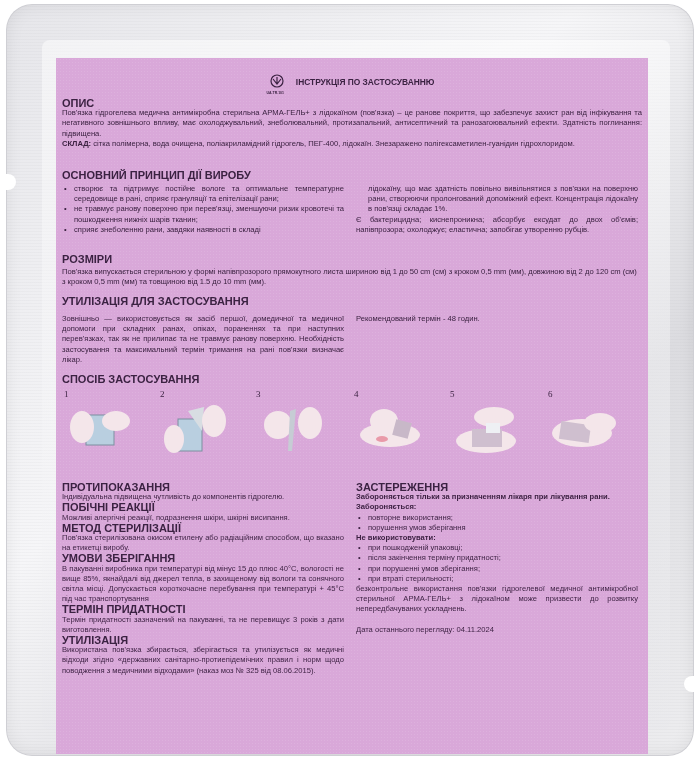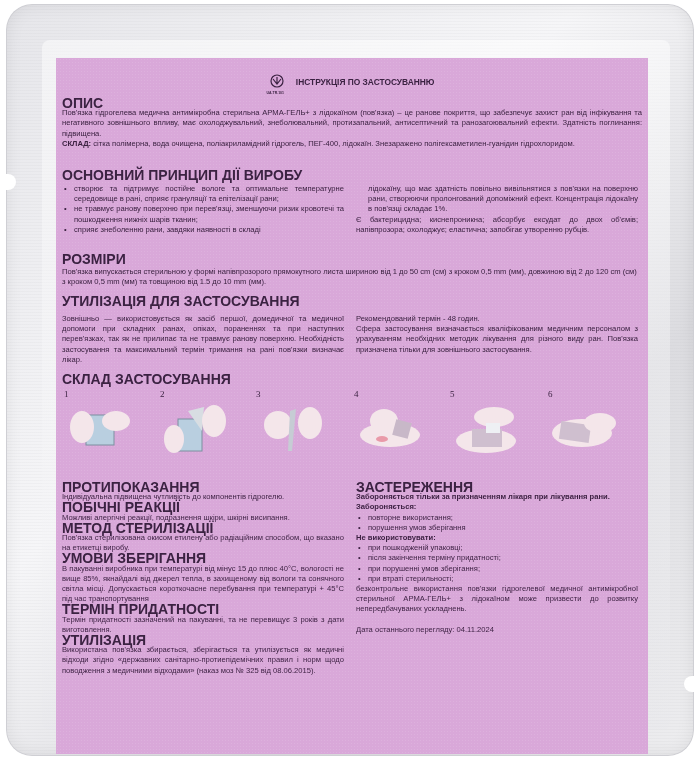--- a/index.html
+++ b/index.html
@@ -13,21 +13,21 @@
   .notch-r{position:absolute;right:0;top:672px;width:10px;height:16px;background:#fff;border-radius:8px 0 0 8px;}
   .inner-sheen{position:absolute;left:36px;top:36px;width:628px;height:690px;border-radius:8px;
     background:linear-gradient(180deg,rgba(255,255,255,0.5),rgba(230,230,235,0.2));}
   .label{position:absolute;left:56px;top:58px;width:592px;height:696px;background:#d9a8d9;
     background-image:radial-gradient(rgba(255,255,255,0.10) 1px, transparent 1px);
     background-size:3px 3px;color:#3a2140;font-size:7.6px;line-height:10.2px;}
   .title-row{position:absolute;left:0;top:16px;width:592px;text-align:center;font-weight:bold;font-size:8.4px;color:#3b2242;}
   .title-row .logo{display:inline-block;vertical-align:middle;width:16px;height:18px;margin-right:8px;position:relative;}
   .title-row .logo svg{width:16px;height:14px;display:block;}
   .title-row .logo small{position:absolute;left:-3px;top:14px;font-size:3.5px;font-weight:bold;color:#3b2242;white-space:nowrap;}
-  .h{font-weight:bold;font-size:14px;color:#3b2242;text-transform:none;}
+  .h{font-weight:bold;font-size:11px;color:#3b2242;text-transform:none;}
   .sec{position:absolute;left:6px;width:580px;}
   .just{text-align:justify;}
   .col{position:absolute;width:282px;}
   ul{margin:0;padding:0;list-style:none;}
   li{position:relative;padding-left:12px;}
   li:before{content:"•";position:absolute;left:2px;top:0;}
   .b{font-weight:bold;}
   .steps{position:absolute;left:6px;top:331px;width:580px;height:72px;}
   .step{position:absolute;top:0;width:80px;height:72px;}
   .step .num{position:absolute;left:2px;top:0;font-family:"Liberation Serif",serif;font-size:9px;color:#3b2242;}
@@ -80,25 +80,24 @@
     <div class="h">РОЗМІРИ</div>
     <div style="margin-top:3px;">Пов'язка випускається стерильною у формі напівпрозорого прямокутного листа шириною від 1 до 50 cm (см) з кроком 0,5 mm (мм), довжиною від 2 до 120 cm (см)  з кроком 0,5 mm (мм) та товщиною від 1.5 до 10 mm (мм).</div>
   </div>
 
   <div class="sec" style="top:238px;">
     <div class="h">УТИЛІЗАЦІЯ ДЛЯ ЗАСТОСУВАННЯ</div>
   </div>
   <div class="col just" style="left:6px;top:256px;">Зовнішньо — використовується як засіб першої, домедичної та медичної допомоги при складних ранах, опіках, пораненнях та при наступних перев'язках, так як не прилипає та не травмує ранову поверхню. Необхідність застосування та максимальний термін тримання на рані пов'язки визначає лікар.</div>
   <div class="col just" style="left:300px;top:256px;">
     <div>Рекомендований термін -  48 годин.</div>
-    <div>Сфера застосування визначається кваліфікованим медичним персоналом з урахуванням необхідних методик лікування для різного виду ран. Пов'язка  призначена тільки для зовнішнього застосування.</div>
   </div>
 
   <div class="sec" style="top:316px;">
-    <div class="h">СКЛАД ЗАСТОСУВАННЯ</div>
+    <div class="h">СПОСІБ ЗАСТОСУВАННЯ</div>
   </div>
   <div class="steps">
     <div class="step" style="left:0px;">
       <span class="num">1</span>
       <svg viewBox="0 0 76 56">
           <rect x="22" y="14" width="28" height="30" fill="#b9cfe0" stroke="#7c8fa0"></rect>
           <ellipse cx="18" cy="26" rx="12" ry="16" fill="#f4e6ea"></ellipse>
           <ellipse cx="52" cy="20" rx="14" ry="10" fill="#f4e6ea"></ellipse>
         </svg>
     </div>

